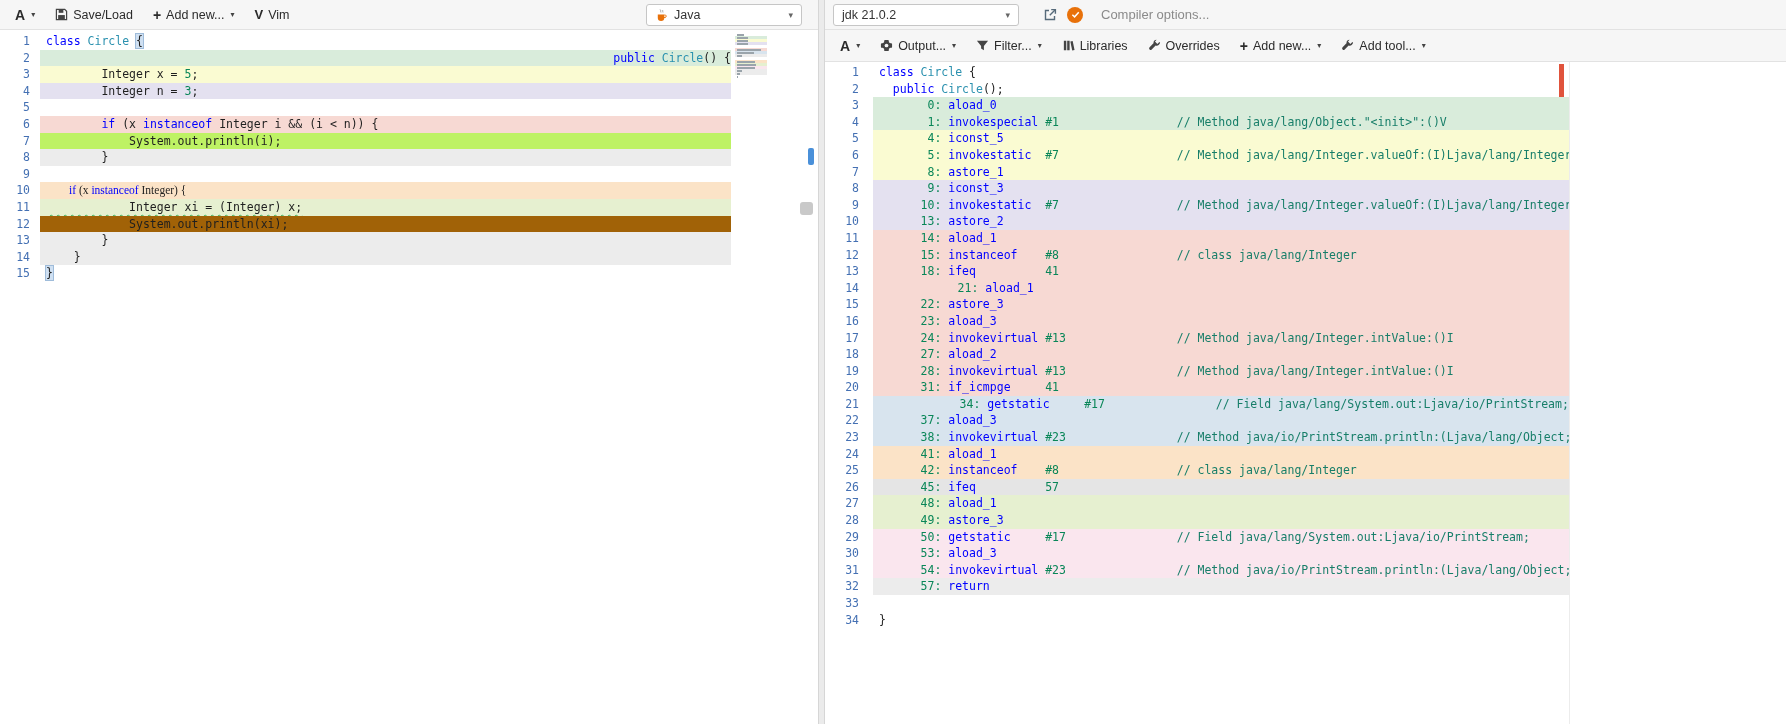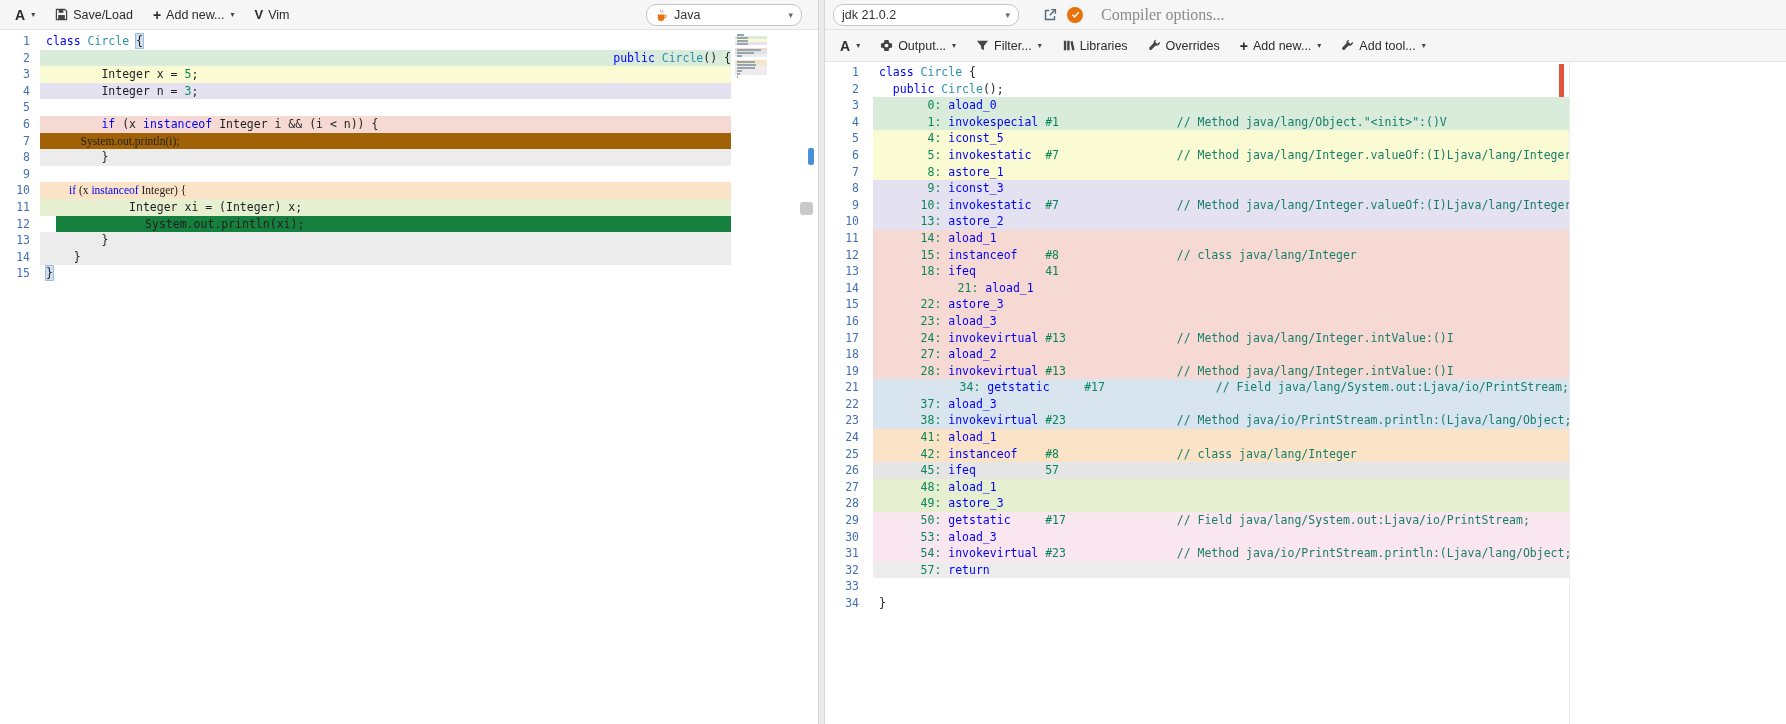--- a/index.html
+++ b/index.html
@@ -8,44 +8,44 @@
   .pane-left{width:818px;flex:none;}
   .pane-right{flex:1;justify-content:space-between;}
   .divider{width:5px;flex:none;background:#ebebeb;border-left:1px solid #d6d6d6;border-right:1px solid #d6d6d6;}
   .toolbar{height:29px;flex:none;background:#f6f6f6;border-bottom:1px solid #e2e2e2;display:flex;align-items:center;padding:0 8px;gap:6px;font-size:12.5px;}
   .toolbar2{height:31px;}
   .tb-btn{display:inline-flex;align-items:center;gap:5px;border:none;background:transparent;padding:3px 7px;font:inherit;color:#2b2b2b;cursor:pointer;white-space:nowrap;}
   .font-A{font-size:14px;font-weight:bold;}
   .plus{font-size:14px;font-weight:bold;line-height:10px;}
   .vim-v{font-weight:bold;font-size:13px;}
   .caret{font-size:8px;color:#444;margin-left:1px;}
-  .select{display:inline-flex;align-items:center;gap:6px;background:#fff;border:1px solid #c6c6c6;border-radius:10px;padding:3px 8px;font-size:12.5px;cursor:pointer;white-space:nowrap;}
+  .select{display:inline-flex;align-items:center;gap:6px;background:#fff;border:1px solid #c6c6c6;border-radius:3px;padding:3px 8px;font-size:12.5px;cursor:pointer;white-space:nowrap;}
   .sel-caret{margin-left:auto;font-size:9px;color:#666;}
   .lang-select{margin-left:auto;width:138px;margin-right:8px;}
   .compiler-select{width:168px;margin-right:14px;}
   .status-circle{width:16px;height:16px;border-radius:50%;background:#e8710a;display:inline-flex;align-items:center;justify-content:center;flex:none;}
   .status-circle svg{display:block;}
-  .options-input{border:none;background:transparent;outline:none;font-family:Liberation Serif, serif;font-size:16px;color:#c2410c;width:360px;margin-left:10px;}
+  .options-input{border:none;background:transparent;outline:none;font-family:Liberation Sans, sans-serif;font-size:13px;color:#c2410c;width:360px;margin-left:10px;}
   .options-input::placeholder{color:#8a8a8a;}
   .icon{flex:none;display:inline-block;}
   
   .editor{position:relative;flex:1;background:#fff;overflow:hidden;font-family:"DejaVu Sans Mono",monospace;font-size:11.5px;line-height:16.6px;}
   .rows{position:absolute;left:0;}
   #src-rows{top:3px;width:731px;}
   #asm-rows{top:2px;width:744px;}
   .row{display:flex;height:16.6px;white-space:pre;}
   .ln{flex:none;text-align:right;color:#4470b3;width:30px;padding-right:10px;}
   .asm .ln{width:34px;padding-right:14px;}
   .code{flex:1;min-width:0;overflow:hidden;white-space:pre;padding-left:6px;color:#1f1f1f;}
   .kw{color:#0000ff;}
   .ty{color:#2b91af;}
   .num{color:#098658;}
   .com{color:#177e69;}
   .pl{color:#1f1f1f;}
-  .sq{text-decoration-style:wavy;text-decoration-color:#3db05a;text-decoration-thickness:1px;text-underline-offset:2.5px;}
+  .sq{text-decoration:underline;text-decoration-style:wavy;text-decoration-color:#3db05a;text-decoration-thickness:1px;text-underline-offset:2.5px;}
   .bm{background:#cfe0f2;outline:1px solid #9fbcda;}
   .cursor{display:inline-block;width:1.5px;height:13px;background:#222;vertical-align:-2px;}
   
   .minimap{position:absolute;left:735px;top:3px;width:32px;}
   .mrow{height:3px;display:flex;align-items:center;padding-left:2px;}
   .mbar{height:2px;background:#9aa4ab;}
   .ov-blue{position:absolute;left:808px;top:118px;width:6px;height:17px;border-radius:2px;}
   .ov-gray{position:absolute;left:800px;top:172px;width:13px;height:13px;border-radius:3px;background:#c9c9c9;}
   
   .asm-track{position:absolute;left:744px;top:0;bottom:0;width:10px;border-left:1px solid #ececec;}
@@ -90,26 +90,26 @@
       </div>
     </div>
     <div class="editor src">
       <div class="rows" id="src-rows">
           <div class="row"><span class="ln">1</span><span class="code"><span class="kw">class</span><span class="pl"> </span><span class="ty">Circle</span><span class="pl"> </span><span class="bm">{</span></span></div>
           <div class="row"><span class="ln">2</span><span class="code" style="background: rgb(217, 236, 219); text-align: right;"><span class="pl">    </span><span class="kw">public</span><span class="pl"> </span><span class="ty">Circle</span><span class="pl">() {</span></span></div>
           <div class="row"><span class="ln">3</span><span class="code" style="background: rgb(250, 251, 210);"><span class="pl">        Integer x = </span><span class="num">5</span><span class="pl">;</span></span></div>
           <div class="row"><span class="ln">4</span><span class="code" style="background: rgb(228, 225, 240);"><span class="pl">        Integer n = </span><span class="num">3</span><span class="pl">;</span></span></div>
           <div class="row"><span class="ln">5</span><span class="code"></span></div>
           <div class="row"><span class="ln">6</span><span class="code" style="background: rgb(247, 217, 211);"><span class="pl">        </span><span class="kw">if</span><span class="pl"> (x </span><span class="kw">instanceof</span><span class="pl"> Integer i &amp;&amp; (i &lt; n)) {</span></span></div>
-          <div class="row"><span class="ln">7</span><span class="code" style="background: #a16207; font-family: Liberation Serif, serif;"><span class="pl">            System.out.println(i);</span></span></div>
+          <div class="row"><span class="ln">7</span><span class="code" style="background: #bef264;"><span class="pl">            System.out.println(i);</span></span></div>
           <div class="row"><span class="ln">8</span><span class="code" style="background: rgb(236, 236, 236);"><span class="pl">        }</span></span></div>
           <div class="row"><span class="ln">9</span><span class="code"></span></div>
           <div class="row"><span class="ln">10</span><span class="code" style="background: rgb(251, 227, 199); font-family: Liberation Serif, serif;"><span class="pl">        </span><span class="kw">if</span><span class="pl"> (x </span><span class="kw">instanceof</span><span class="pl"> Integer) {</span></span></div>
           <div class="row"><span class="ln">11</span><span class="code" style="background: rgb(230, 240, 208);"><span class="sq">            Integer xi = (Integer) x;</span></span></div>
-          <div class="row"><span class="ln">12</span><span class="code" style="background: #15803d; margin-left: 16px;"><span class="pl">            System.out.println(xi);</span></span></div>
+          <div class="row"><span class="ln">12</span><span class="code" style="background: #a16207;"><span class="pl">            System.out.println(xi);</span></span></div>
           <div class="row"><span class="ln">13</span><span class="code" style="background: rgb(236, 236, 236);"><span class="pl">        }</span></span></div>
           <div class="row"><span class="ln">14</span><span class="code" style="background: rgb(236, 236, 236);"><span class="pl">    }</span></span></div>
           <div class="row"><span class="ln">15</span><span class="code"><span class="bm">}</span><span class="cursor"></span></span></div>
         </div>
       <div class="minimap" id="minimap">
           <div class="mrow">
             <div class="mbar" style="width: 7px;"></div>
           </div>
           <div class="mrow" style="background: rgb(217, 236, 219);">
             <div class="mbar" style="width: 10.5px;"></div>
@@ -239,20 +239,21 @@
           <div class="row"><span class="ln">10</span><span class="code" style="background: rgb(228, 225, 240);"><span class="num">      13: </span><span class="kw">astore_2</span></span></div>
           <div class="row"><span class="ln">11</span><span class="code" style="background: rgb(247, 217, 211);"><span class="num">      14: </span><span class="kw">aload_1</span></span></div>
           <div class="row"><span class="ln">12</span><span class="code" style="background: rgb(247, 217, 211);"><span class="num">      15: </span><span class="kw">instanceof    </span><span class="num">#8                 </span><span class="com">// class java/lang/Integer</span></span></div>
           <div class="row"><span class="ln">13</span><span class="code" style="background: rgb(247, 217, 211);"><span class="num">      18: </span><span class="kw">ifeq          </span><span class="num">41</span></span></div>
           <div class="row"><span class="ln">14</span><span class="code" style="background: rgb(247, 217, 211); padding-left: 43px;"><span class="num">      21: </span><span class="kw">aload_1</span></span></div>
           <div class="row"><span class="ln">15</span><span class="code" style="background: rgb(247, 217, 211);"><span class="num">      22: </span><span class="kw">astore_3</span></span></div>
           <div class="row"><span class="ln">16</span><span class="code" style="background: rgb(247, 217, 211);"><span class="num">      23: </span><span class="kw">aload_3</span></span></div>
           <div class="row"><span class="ln">17</span><span class="code" style="background: rgb(247, 217, 211);"><span class="num">      24: </span><span class="kw">invokevirtual </span><span class="num">#13                </span><span class="com">// Method java/lang/Integer.intValue:()I</span></span></div>
           <div class="row"><span class="ln">18</span><span class="code" style="background: rgb(247, 217, 211);"><span class="num">      27: </span><span class="kw">aload_2</span></span></div>
           <div class="row"><span class="ln">19</span><span class="code" style="background: rgb(247, 217, 211);"><span class="num">      28: </span><span class="kw">invokevirtual </span><span class="num">#13                </span><span class="com">// Method java/lang/Integer.intValue:()I</span></span></div>
+          <div class="row"><span class="ln">20</span><span class="code" style="background: rgb(247, 217, 211);"><span class="num">      31: </span><span class="kw">if_icmpge     </span><span class="num">41</span></span></div>
           <div class="row"><span class="ln">21</span><span class="code" style="background: rgb(216, 228, 238); padding-left: 45px;"><span class="num">      34: </span><span class="kw">getstatic     </span><span class="num">#17                </span><span class="com">// Field java/lang/System.out:Ljava/io/PrintStream;</span></span></div>
           <div class="row"><span class="ln">22</span><span class="code" style="background: rgb(216, 228, 238);"><span class="num">      37: </span><span class="kw">aload_3</span></span></div>
           <div class="row"><span class="ln">23</span><span class="code" style="background: rgb(216, 228, 238);"><span class="num">      38: </span><span class="kw">invokevirtual </span><span class="num">#23                </span><span class="com">// Method java/io/PrintStream.println:(Ljava/lang/Object;)V</span></span></div>
           <div class="row"><span class="ln">24</span><span class="code" style="background: rgb(251, 227, 199);"><span class="num">      41: </span><span class="kw">aload_1</span></span></div>
           <div class="row"><span class="ln">25</span><span class="code" style="background: rgb(251, 227, 199);"><span class="num">      42: </span><span class="kw">instanceof    </span><span class="num">#8                 </span><span class="com">// class java/lang/Integer</span></span></div>
           <div class="row"><span class="ln">26</span><span class="code" style="background: #e5e5e5;"><span class="num">      45: </span><span class="kw">ifeq          </span><span class="num">57</span></span></div>
           <div class="row"><span class="ln">27</span><span class="code" style="background: rgb(230, 240, 208);"><span class="num">      48: </span><span class="kw">aload_1</span></span></div>
           <div class="row"><span class="ln">28</span><span class="code" style="background: rgb(230, 240, 208);"><span class="num">      49: </span><span class="kw">astore_3</span></span></div>
           <div class="row"><span class="ln">29</span><span class="code" style="background: rgb(250, 230, 238);"><span class="num">      50: </span><span class="kw">getstatic     </span><span class="num">#17                </span><span class="com">// Field java/lang/System.out:Ljava/io/PrintStream;</span></span></div>
           <div class="row"><span class="ln">30</span><span class="code" style="background: rgb(250, 230, 238);"><span class="num">      53: </span><span class="kw">aload_3</span></span></div>

